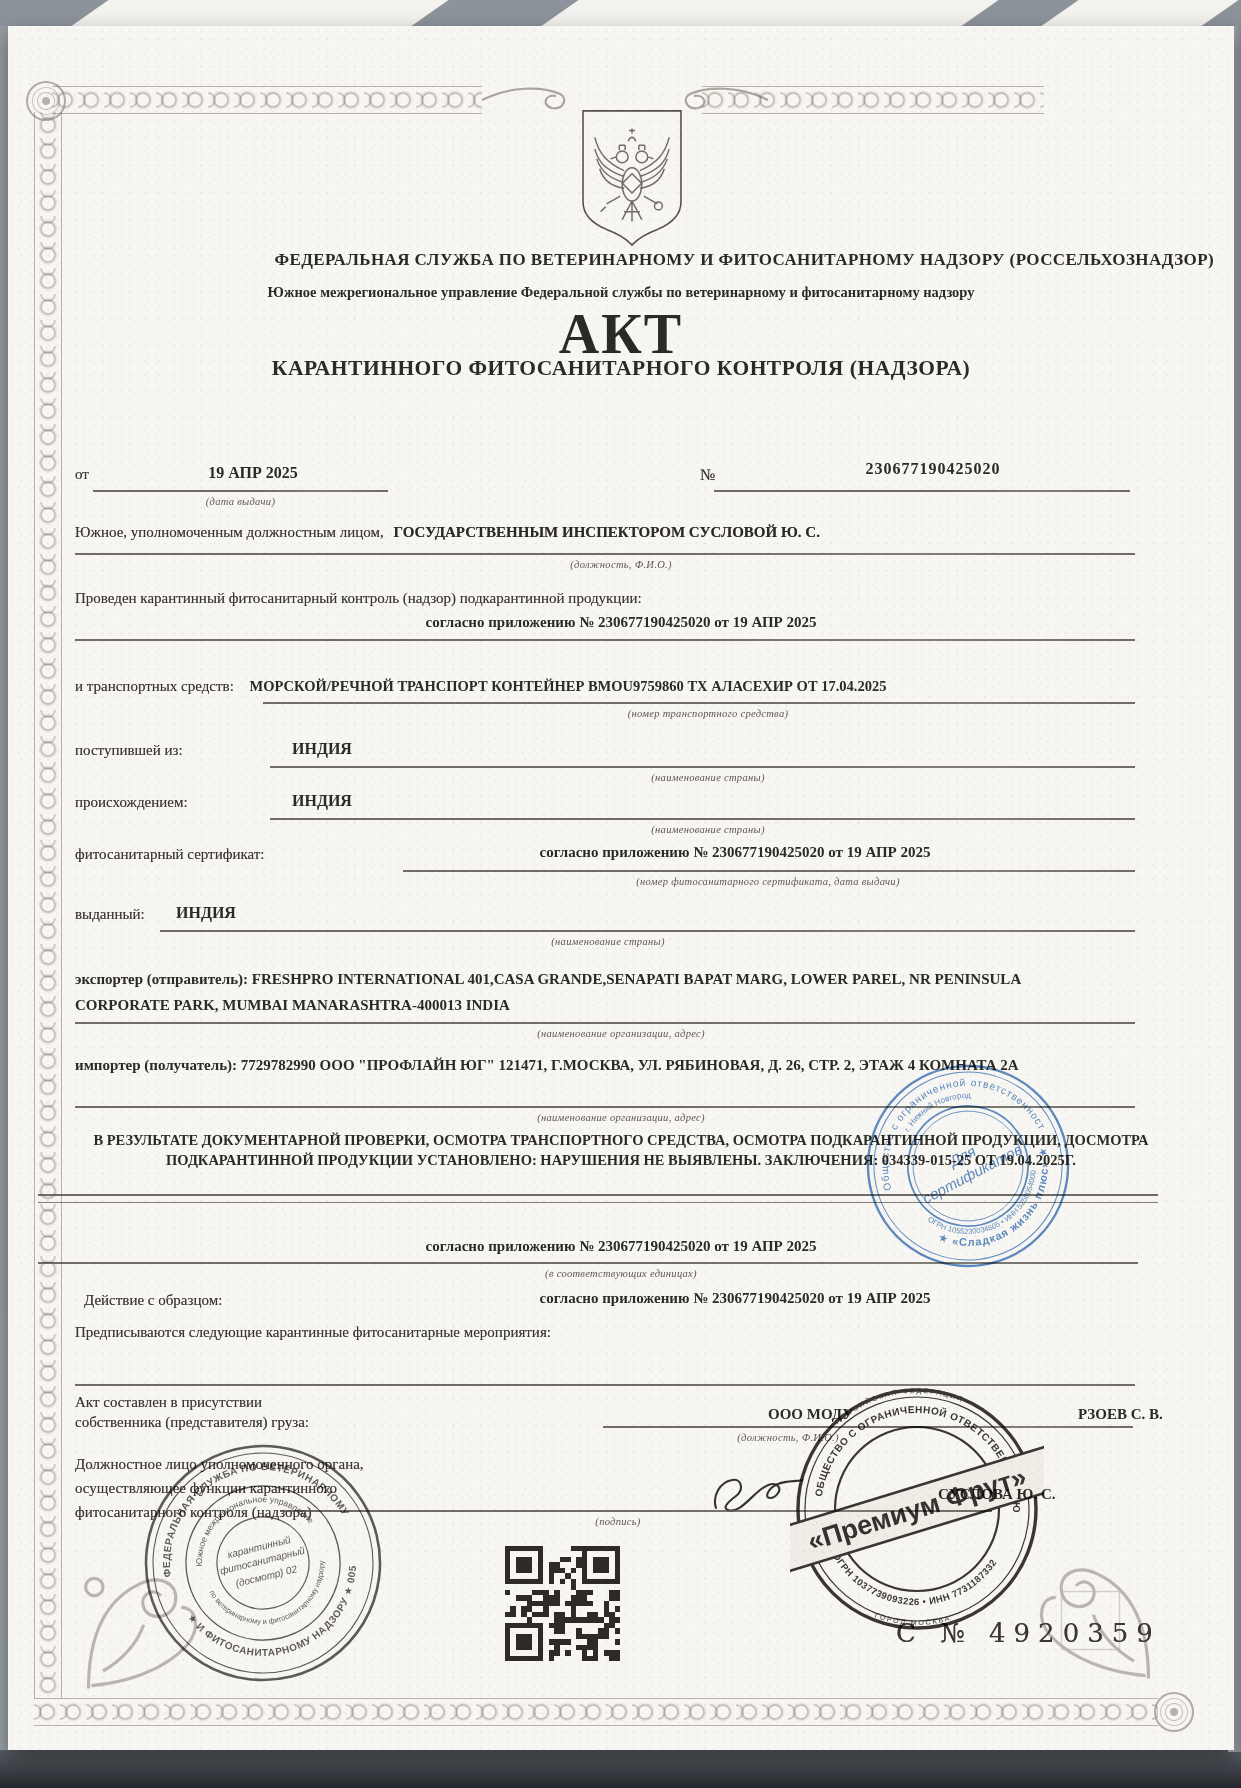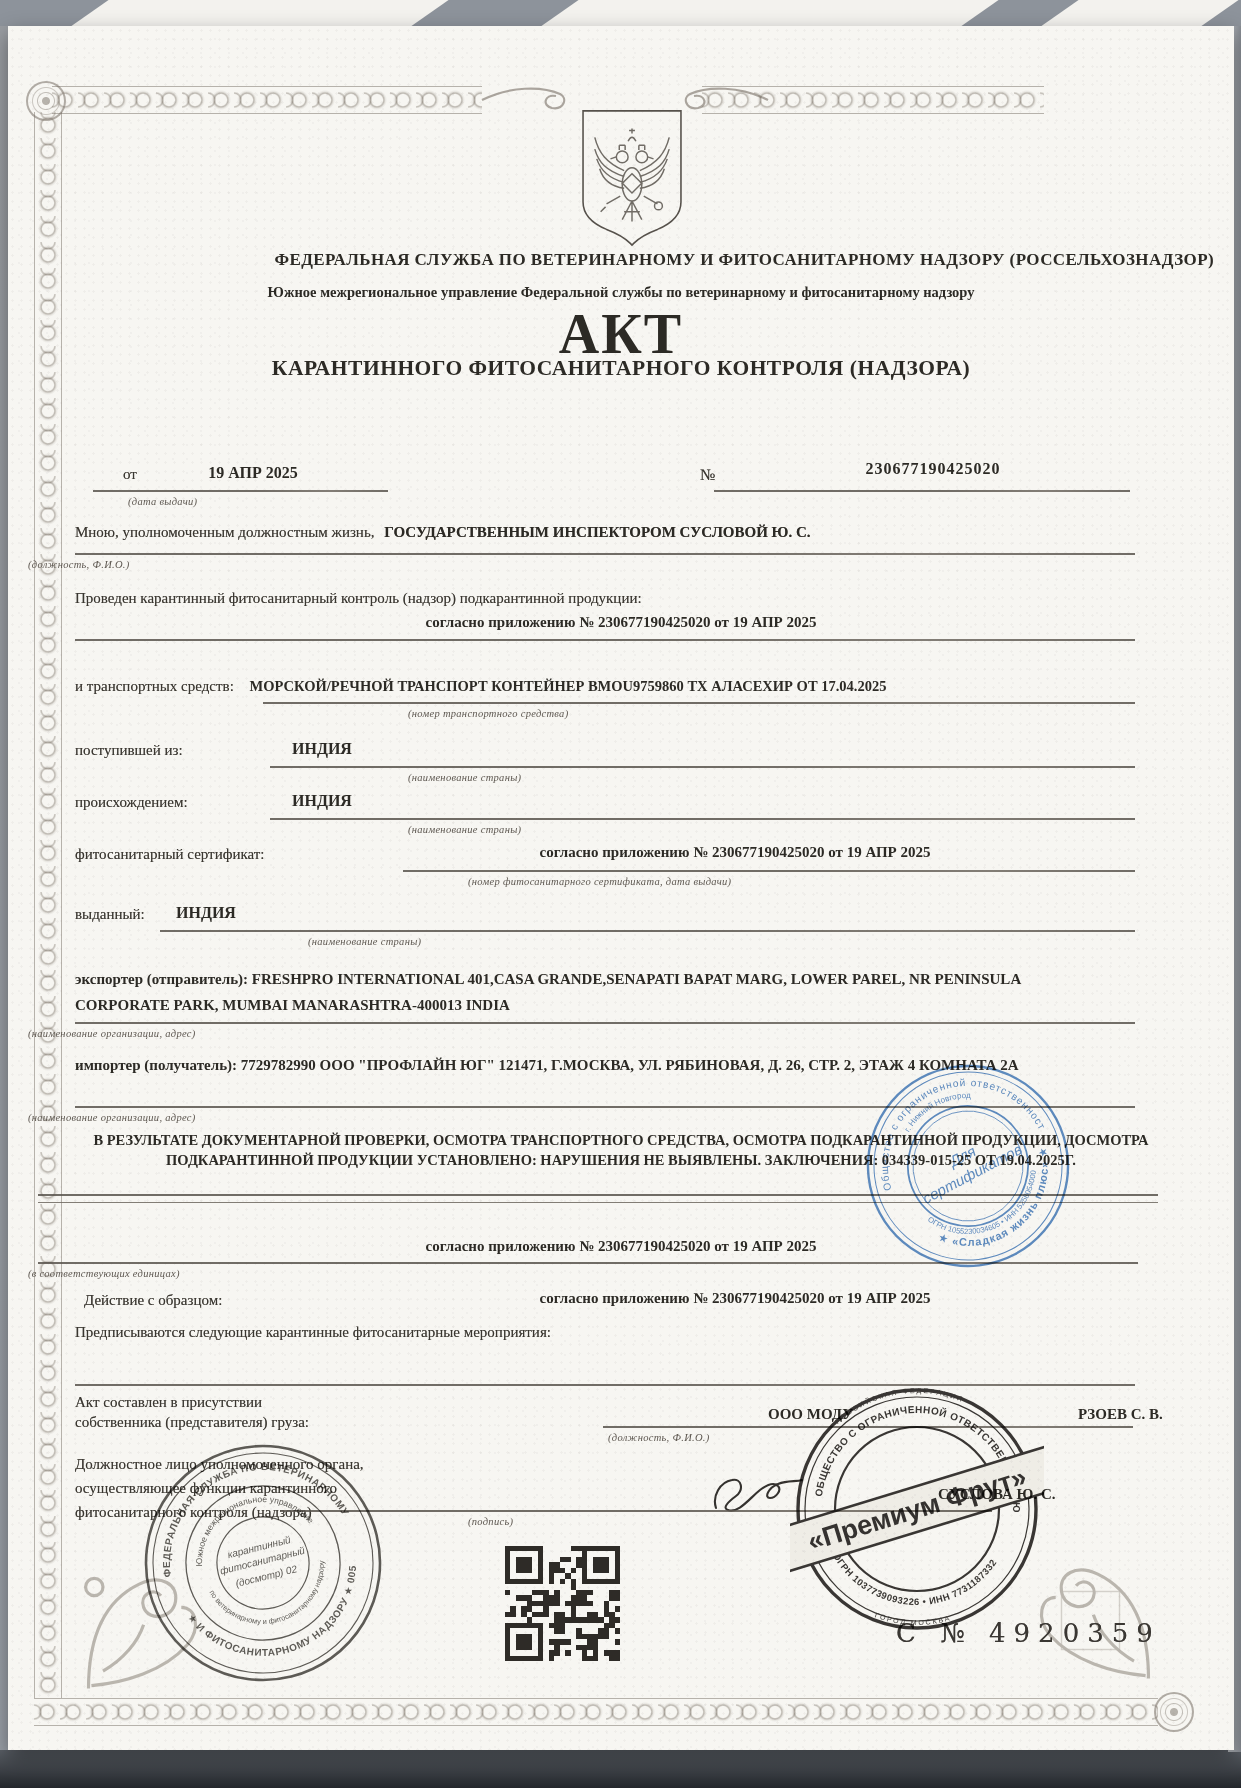--- a/index.html
+++ b/index.html
@@ -22,21 +22,21 @@
       radial-gradient(rgba(110,100,85,.055) 1px,transparent 1.2px),
       radial-gradient(rgba(95,90,80,.045) 1px,transparent 1.3px);
     background-size:9px 9px,14px 14px;
     background-position:0 0,4px 6px;
     box-shadow:0 8px 20px rgba(0,0,0,.4);
     color:#33302b;
   }
   .abs{position:absolute;}
   .lbl{font-size:15px;color:#3a3731;text-shadow:0 0 .5px rgba(60,55,48,.55);}
   .val{font-weight:bold;color:#2c2a25;}
-  .cap{font-size:10.5px;font-style:italic;color:#5d5750;letter-spacing:.3px;text-align:left;}
+  .cap{font-size:10.5px;font-style:italic;color:#5d5750;letter-spacing:.3px;text-align:center;}
   .ctr{text-align:center;}
   .ln{height:2px;background:linear-gradient(90deg,#59544d 0 55%,#6e6860 80%,#59544d);opacity:.85;}
   .dln{height:6px;border-top:2px solid #59544d;border-bottom:1.5px solid #6e6860;opacity:.85;}
   .band-h{
     height:26px;
     background-image:
       radial-gradient(circle at 13px 13px, rgba(128,120,109,0) 5.5px, rgba(128,120,109,.5) 6.8px, rgba(128,120,109,.12) 8.5px, rgba(128,120,109,0) 10px),
       radial-gradient(circle at 0px 13px, rgba(128,120,109,0) 5.5px, rgba(128,120,109,.45) 6.8px, rgba(128,120,109,0) 8.5px);
     background-size:26px 26px;
     border-top:1px solid rgba(118,110,100,.5);
@@ -122,30 +122,30 @@
         <path d="M33,103 L28,108"></path>
       <rect x="53" y="72" width="14" height="14" transform="rotate(45 60 79)"></rect>
     </g>
   </svg>
 
   <div class="abs ctr val" style="left:20px;top:224px;width:1186px;font-size:17px;letter-spacing:.4px;text-align:right;">ФЕДЕРАЛЬНАЯ СЛУЖБА ПО ВЕТЕРИНАРНОМУ И ФИТОСАНИТАРНОМУ НАДЗОРУ (РОССЕЛЬХОЗНАДЗОР)</div>
   <div class="abs ctr val" style="left:20px;top:258px;width:1186px;font-size:14.5px;">Южное межрегиональное управление Федеральной службы по ветеринарному и фитосанитарному надзору</div>
   <div class="abs ctr val" style="left:20px;top:276px;width:1186px;font-size:56px;letter-spacing:2px;">АКТ</div>
   <div class="abs ctr val" style="left:20px;top:330px;width:1186px;font-size:21.5px;letter-spacing:.5px;">КАРАНТИННОГО ФИТОСАНИТАРНОГО КОНТРОЛЯ (НАДЗОРА)</div>
 
-  <div class="abs lbl" style="left:67px;top:440px;margin-left:48px;">от</div>
+  <div class="abs lbl" style="left:67px;top:440px;">от</div>
   <div class="abs ctr val" style="left:110px;top:438px;width:270px;font-size:16px;">19 АПР 2025</div>
   <div class="abs ln" style="left:85px;top:464px;width:295px;"></div>
   <div class="abs cap" style="left:120px;top:470px;width:225px;">(дата выдачи)</div>
   <div class="abs lbl" style="left:692px;top:440px;font-size:16px;">№</div>
   <div class="abs ctr val" style="left:730px;top:434px;width:390px;font-size:16px;letter-spacing:1px;">230677190425020</div>
   <div class="abs ln" style="left:706px;top:464px;width:416px;"></div>
 
   <div class="abs lbl" style="left:67px;top:498px;width:1060px;">
-    <span>Мною, уполномоченным должностным жизнь,</span>
+    <span>Южное, уполномоченным должностным лицом,</span>
     <span class="val" style="margin-left:6px;">ГОСУДАРСТВЕННЫМ ИНСПЕКТОРОМ СУСЛОВОЙ Ю. С.</span>
   </div>
   <div class="abs ln" style="left:67px;top:527px;width:1060px;"></div>
   <div class="abs cap" style="left:20px;top:533px;width:1186px;">(должность, Ф.И.О.)</div>
 
   <div class="abs lbl" style="left:67px;top:564px;">Проведен карантинный фитосанитарный контроль (надзор) подкарантинной продукции:</div>
   <div class="abs ctr val" style="left:20px;top:588px;width:1186px;font-size:15px;">согласно приложению № 230677190425020 от 19 АПР 2025</div>
   <div class="abs ln" style="left:67px;top:613px;width:1060px;"></div>
 
   <div class="abs lbl" style="left:67px;top:652px;">и транспортных средств:</div>

